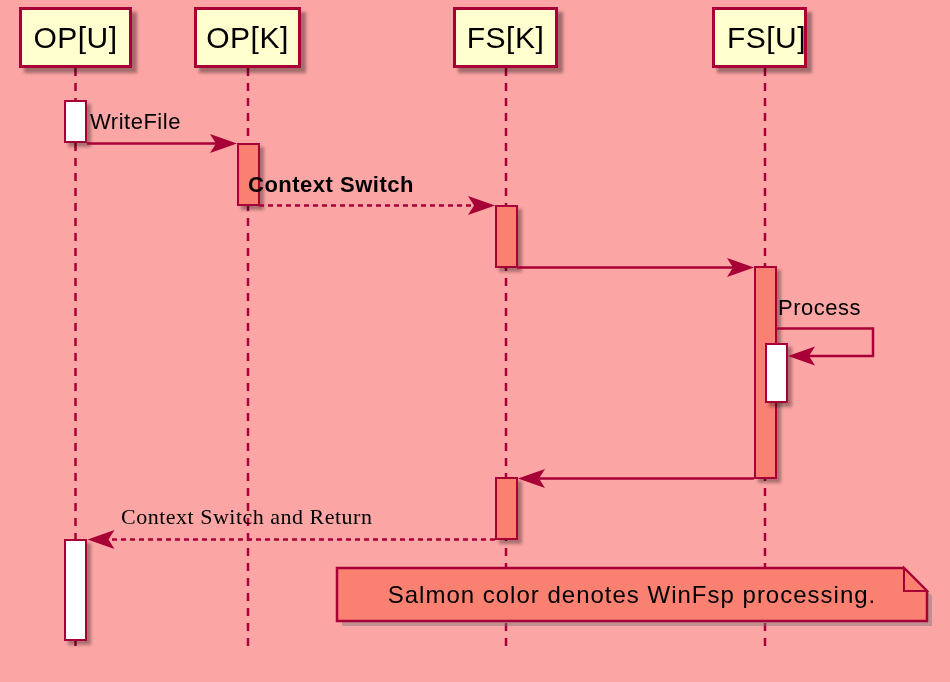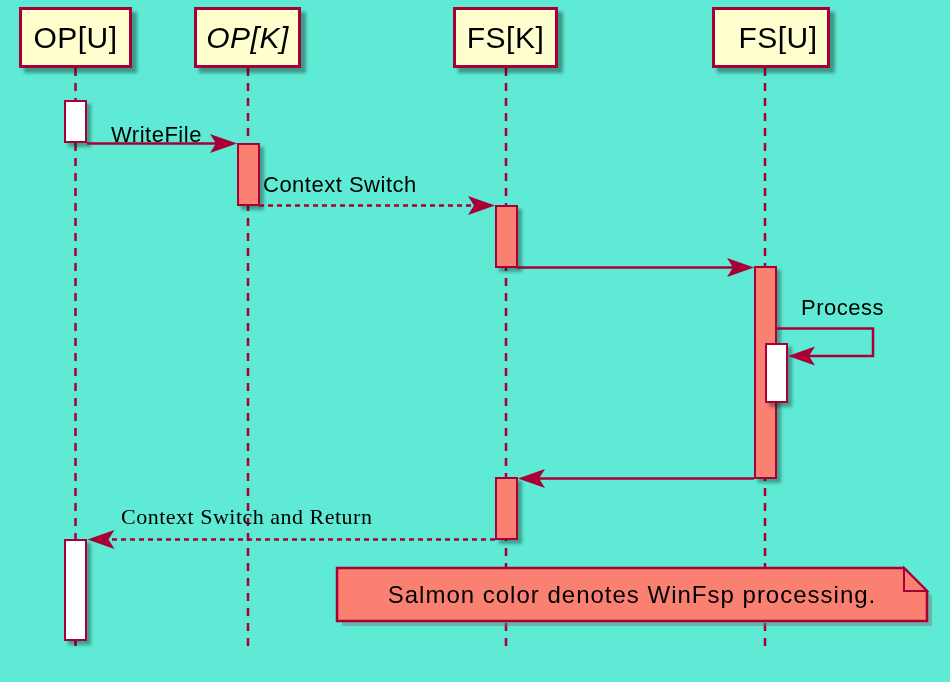--- a/index.html
+++ b/index.html
@@ -1,19 +1,19 @@
 <!DOCTYPE html>
 <html><head>
 <meta charset="utf-8">
 <style>
   html,body{margin:0;padding:0;background:#ffffff;}
   #stage{
     position:relative;
     width:950px;height:682px;
-    background:#5eead4;
+    background:#fca5a5;
     font-family:"Liberation Sans", sans-serif;
     overflow:hidden;
   }
   svg.layer{position:absolute;left:0;top:0;pointer-events:none;}
   
   .pbox{
     position:absolute;
     box-sizing:border-box;
     height:61px;top:7px;
     background:#FEFECE;
@@ -63,27 +63,27 @@
       <path d="M75.5,68 V653"></path>
       <path d="M248,68 V653"></path>
       <path d="M506,68 V653"></path>
       <path d="M765,68 V653"></path>
     </g>
   </svg>
 
   <div class="pbox" style="left:19px;width:113px;">
     <span>OP[U]</span>
   </div>
-  <div class="pbox" style="left:194px;width:107px;font-style:italic;">
+  <div class="pbox" style="left:194px;width:107px;">
     <span>OP[K]</span>
   </div>
   <div class="pbox" style="left:453px;width:105px;">
     <span>FS[K]</span>
   </div>
-  <div class="pbox" style="left:712px;width:118px;padding-left:14px;">
+  <div class="pbox" style="left:712px;width:95px;padding-left:14px;">
     <span>FS[U]</span>
   </div>
 
   <div class="act white" style="left:64px;top:100px;height:43px;"></div>
   <div class="act salmon" style="left:237px;top:143px;height:63px;"></div>
   <div class="act salmon" style="left:495px;top:205px;height:63px;"></div>
   <div class="act salmon" style="left:754px;top:266px;height:213px;"></div>
   <div class="act white" style="left:765px;top:343px;height:60px;"></div>
   <div class="act salmon" style="left:495px;top:477px;height:63px;"></div>
   <div class="act white" style="left:64px;top:539px;height:102px;"></div>
@@ -105,20 +105,20 @@
     <g fill="#A80036">
       <polygon points="237,143.5 210,134 216,143.5 210,153"></polygon>
       <polygon points="495,205.5 468,196 474,205.5 468,215"></polygon>
       <polygon points="754,267.5 727,258 733,267.5 727,277"></polygon>
       <polygon points="788,356 815,346.5 809,356 815,365.5"></polygon>
       <polygon points="518,478.5 545,469 539,478.5 545,488"></polygon>
       <polygon points="87.5,539.5 114.5,530 108.5,539.5 114.5,549"></polygon>
     </g>
   </svg>
 
-  <div class="mlabel" style="left:90px;top:122px;padding-left:21px;">WriteFile</div>
-  <div class="mlabel" style="left:263px;top:172px;">Context Switch</div>
-  <div class="mlabel" style="left:801px;top:295px;">Process</div>
+  <div class="mlabel" style="left:90px;top:109px;">WriteFile</div>
+  <div class="mlabel" style="left:248px;top:172px;font-weight:bold;">Context Switch</div>
+  <div class="mlabel" style="left:778px;top:295px;">Process</div>
   <div class="mlabel" style="left:121px;top:504px;font-family:Liberation Serif, serif;">Context Switch and Return</div>
 
   <div class="note-text">Salmon color denotes WinFsp processing.</div>
 
 </div>
 
 </body></html>

